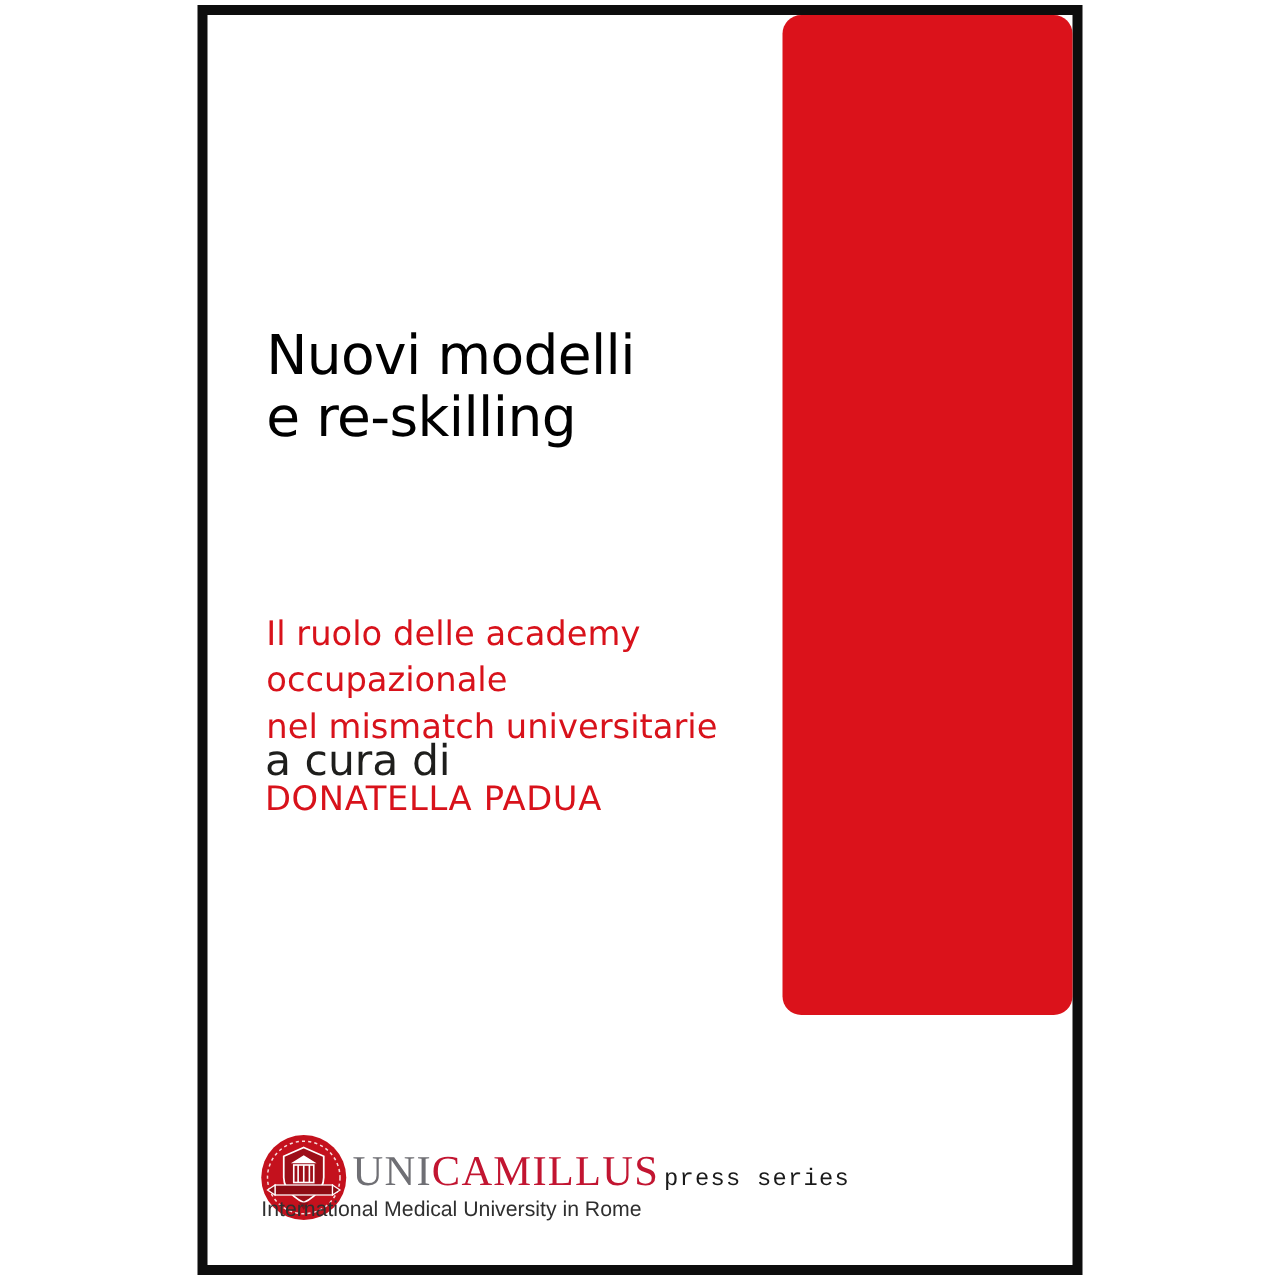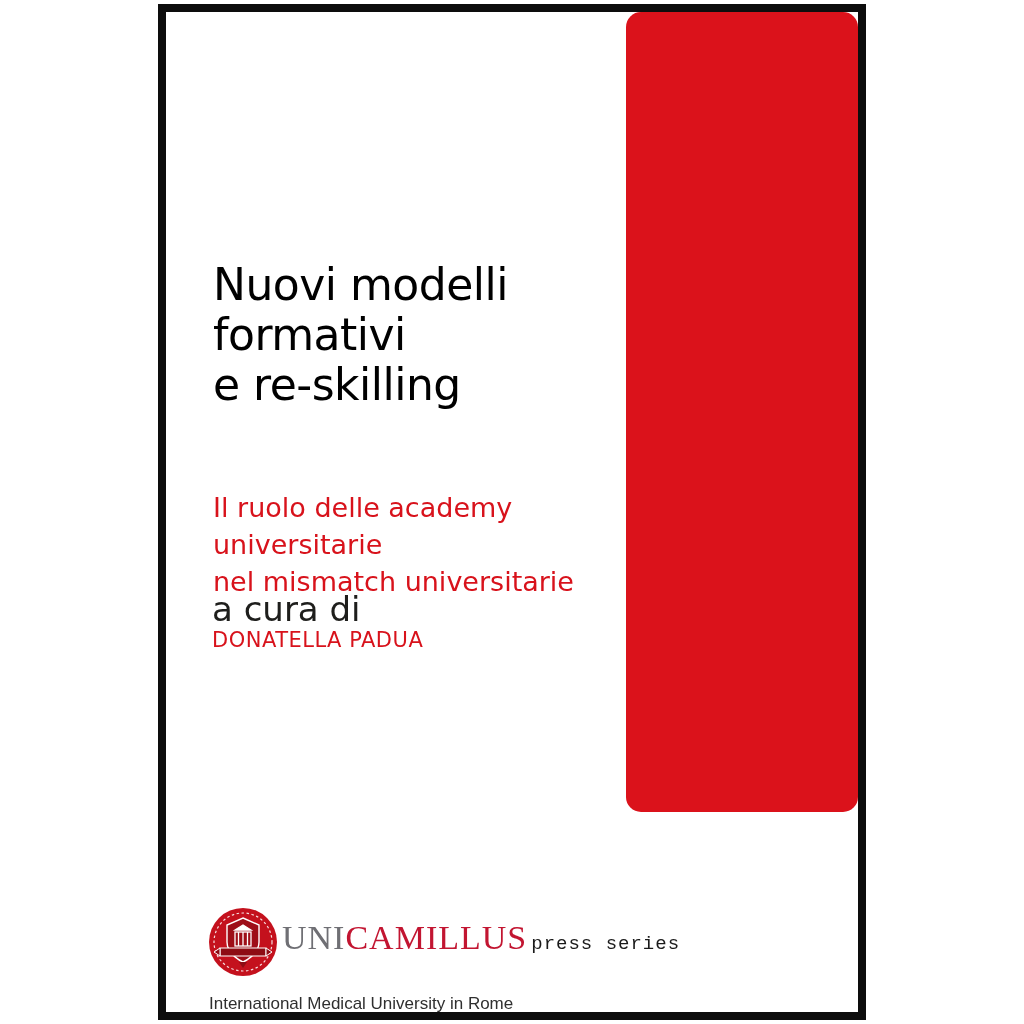--- a/index.html
+++ b/index.html
@@ -51,21 +51,21 @@
     width:400px;
   }
   .editor-prefix{
     color:#1e1e1c;
     font-size:34px;
     line-height:30px;
     font-weight:500;
   }
   .editor-name{
     color:#d8121b;
-    font-size:21px;
+    font-size:27px;
     line-height:32px;
     font-weight:500;
     letter-spacing:0.5px;
   }
   .publisher{
     position:absolute;
     left:0;top:0;width:460px;height:704px;
   }
   .seal{
     position:absolute;
@@ -90,21 +90,20 @@
     color:#1a1a1a;
     margin-left:4px;
   }
   .tagline{
     position:absolute;
     left:43px;top:946px;
     font-family:"Liberation Sans",sans-serif;
     font-size:17px;
     color:#2f2f2f;
     white-space:nowrap;
-    margin-top:36px;
   }
   .tab-logo{
     position:absolute;
     left:23px;top:924px;
     width:42px;height:44px;
   }
   .tab-text{
     font-family:"DejaVu Sans",sans-serif;
     font-size:16px;
     fill:#ffffff;
@@ -124,27 +123,26 @@
           <path d="M19 7.5 L13 11 L19 14.5" fill="#ffffff" stroke="none"></path>
           <path d="M12 18 H27"></path>
           <path d="M23 14.5 L29 18 L23 21.5" fill="#ffffff" stroke="none"></path>
         </g>
         <text class="tab-text" x="21" y="37" text-anchor="middle">tab</text>
       </svg>
     </div>
 
     <div class="title">
       <div>Nuovi modelli</div>
-      <div>formativi</div>
       <div>e re-skilling</div>
     </div>
 
     <div class="subtitle">
       <div>Il ruolo delle academy</div>
-      <div>universitarie</div>
+      <div>occupazionale</div>
       <div>nel mismatch universitarie</div>
     </div>
 
     <div class="editor">
       <div class="editor-prefix">a cura di</div>
       <div class="editor-name">DONATELLA PADUA</div>
     </div>
 
     <div class="publisher">
       <svg class="seal" viewBox="0 0 76 76">

